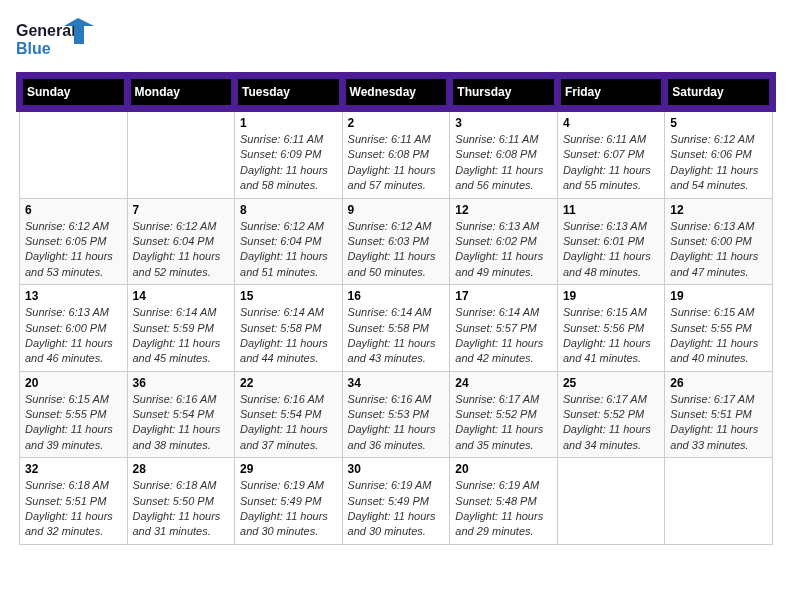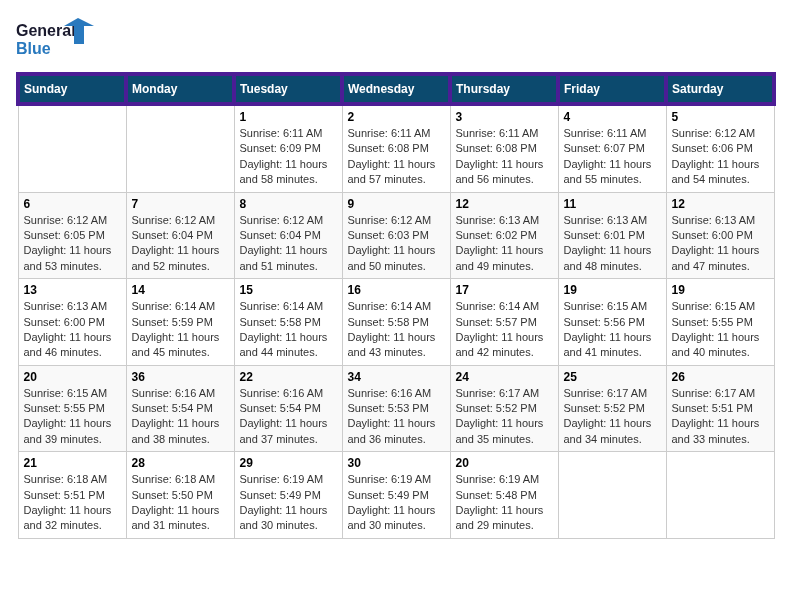--- a/index.html
+++ b/index.html
@@ -31,27 +31,27 @@
     .location {
       font-size: 15px;
       color: #555;
     }
     .calendar {
       width: 100%;
       border-collapse: collapse;
       font-size: 11px;
     }
     .calendar thead tr th {
-      background-color: #0c4a6e;
+      background-color: #000000;
       color: #fff;
       padding: 6px 4px;
       text-align: left;
       font-size: 12px;
       font-weight: bold;
-      border: 4px solid #4c1d95;
+      border: 7px solid #4c1d95;
     }
     .calendar tbody tr td {
       border: 1px solid #ccc;
       vertical-align: top;
       padding: 4px 5px;
       width: 108px;
       min-height: 80px;
       background: #fff;
     }
     .calendar tbody tr:nth-child(even) td {
@@ -59,20 +59,21 @@
     }
     .day-number {
       font-weight: bold;
       font-size: 12px;
       display: block;
       margin-bottom: 2px;
     }
     .day-info {
       color: #333;
       line-height: 1.4;
+      font-style: italic;
     }
     td.empty {
       background: #fff;
     }
   </style>
 </head>
 <body>
 
 <div class="header">
   <div class="logo">
@@ -210,21 +211,21 @@
           <span class="day-number">25</span>
           <div class="day-info">Sunrise: 6:17 AM<br>Sunset: 5:52 PM<br>Daylight: 11 hours and 34 minutes.</div>
         </td>
         <td>
           <span class="day-number">26</span>
           <div class="day-info">Sunrise: 6:17 AM<br>Sunset: 5:51 PM<br>Daylight: 11 hours and 33 minutes.</div>
         </td>
       </tr>
       <tr>
         <td>
-          <span class="day-number">21</span>
+          <span class="day-number">32</span>
           <div class="day-info">Sunrise: 6:18 AM<br>Sunset: 5:51 PM<br>Daylight: 11 hours and 32 minutes.</div>
         </td>
         <td>
           <span class="day-number">28</span>
           <div class="day-info">Sunrise: 6:18 AM<br>Sunset: 5:50 PM<br>Daylight: 11 hours and 31 minutes.</div>
         </td>
         <td>
           <span class="day-number">29</span>
           <div class="day-info">Sunrise: 6:19 AM<br>Sunset: 5:49 PM<br>Daylight: 11 hours and 30 minutes.</div>
         </td>

